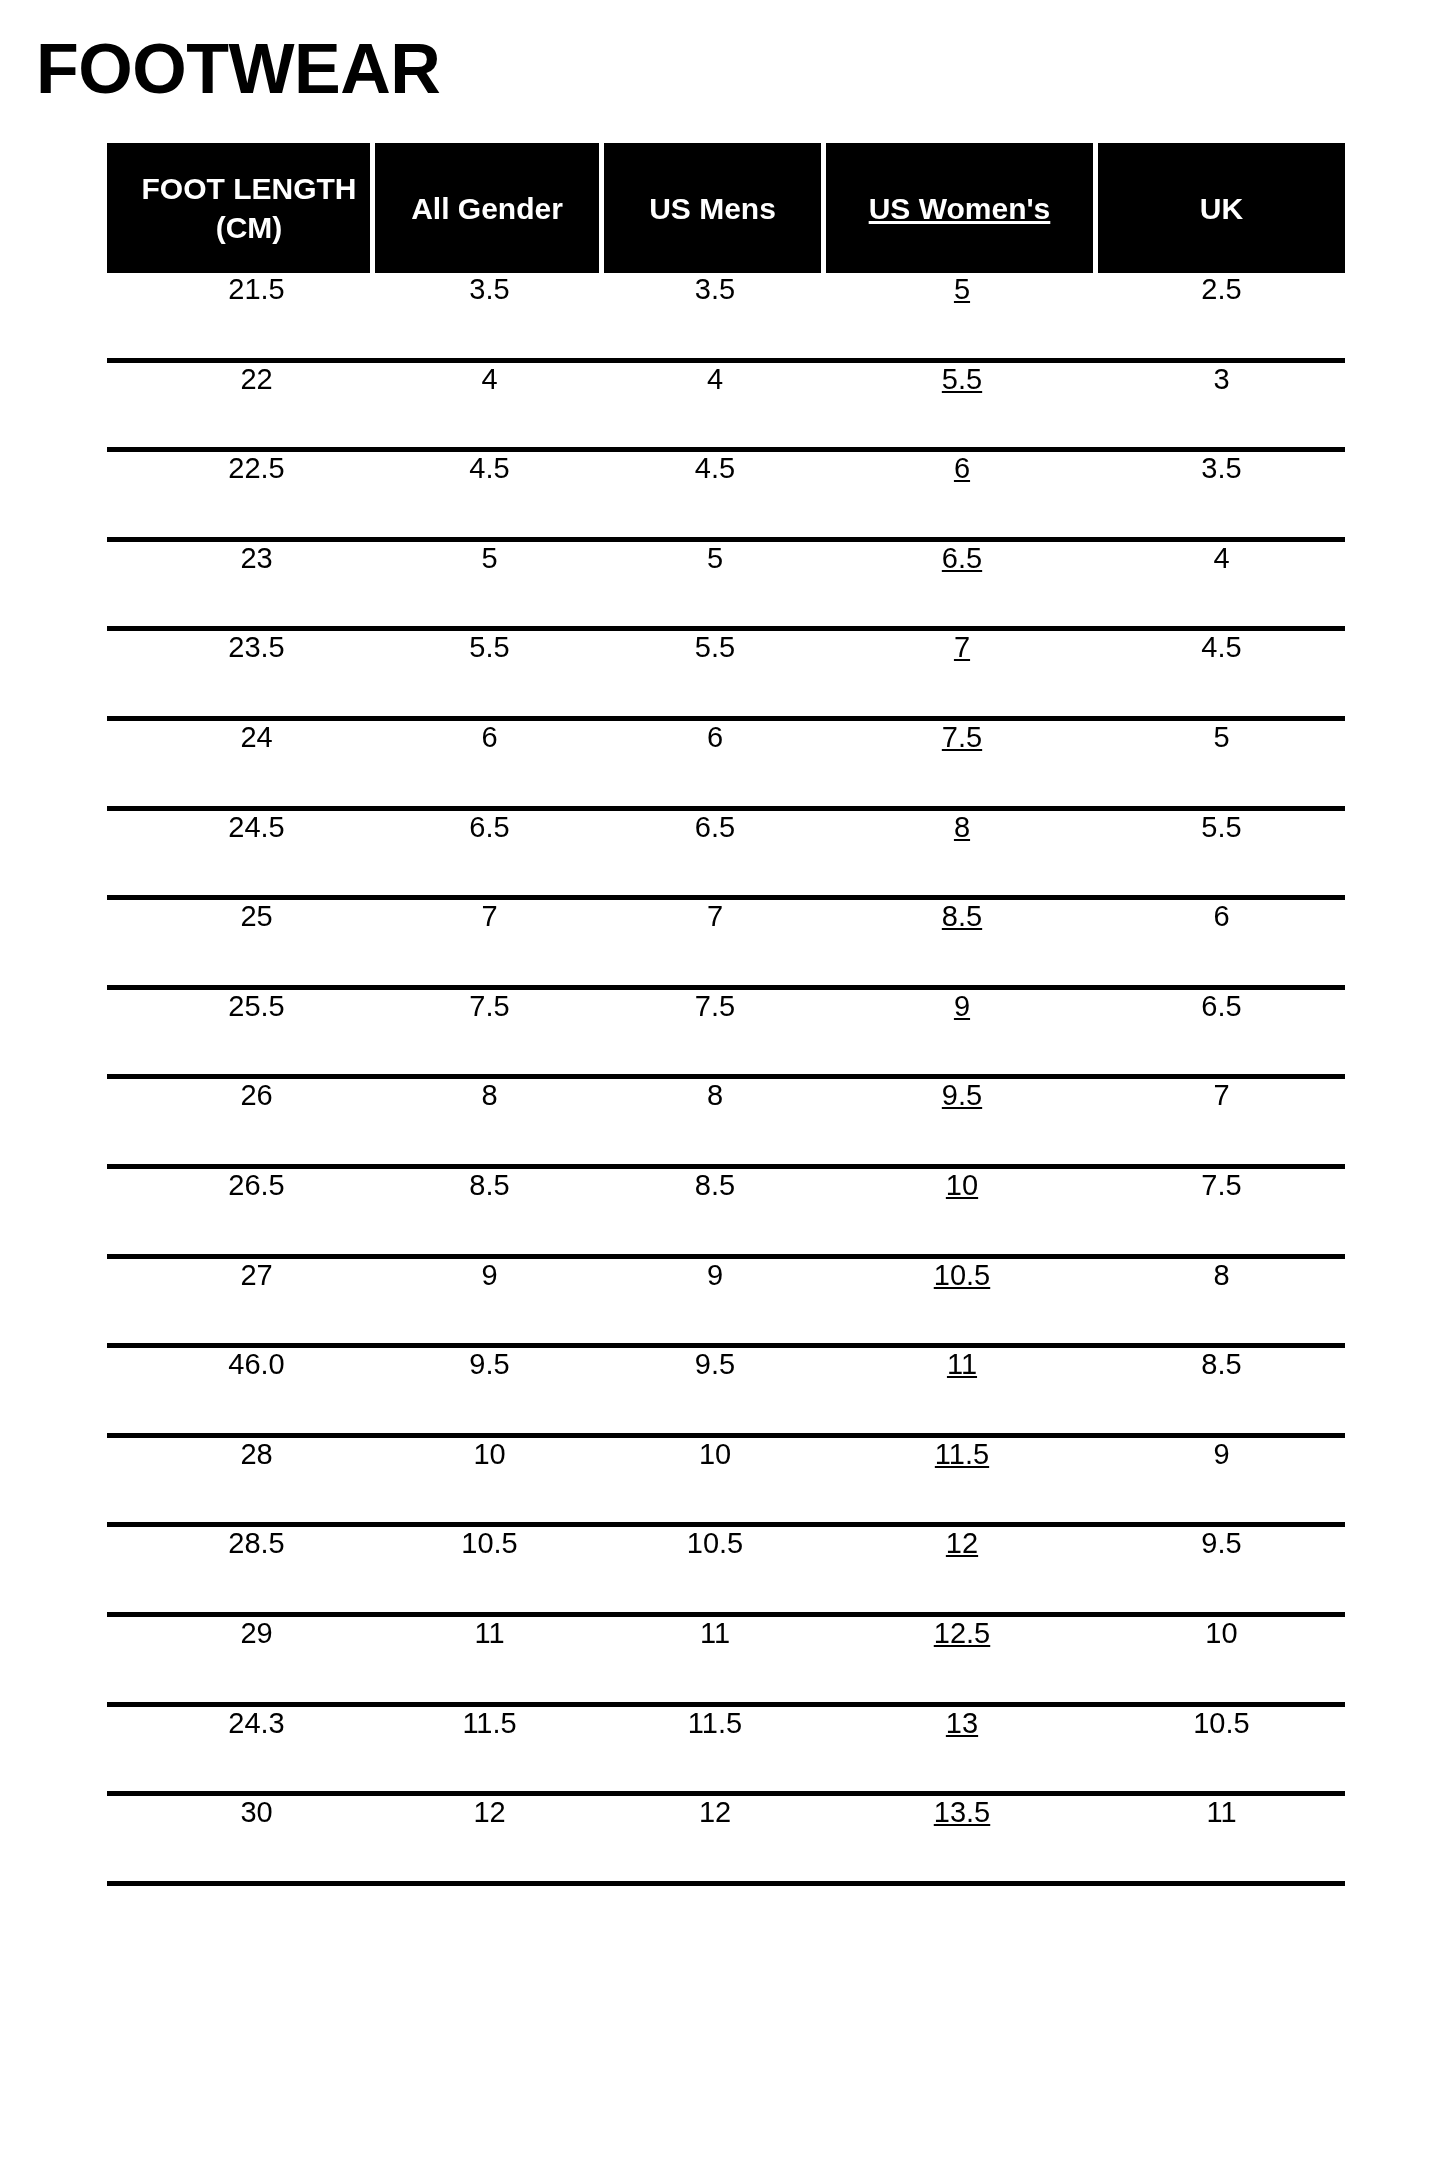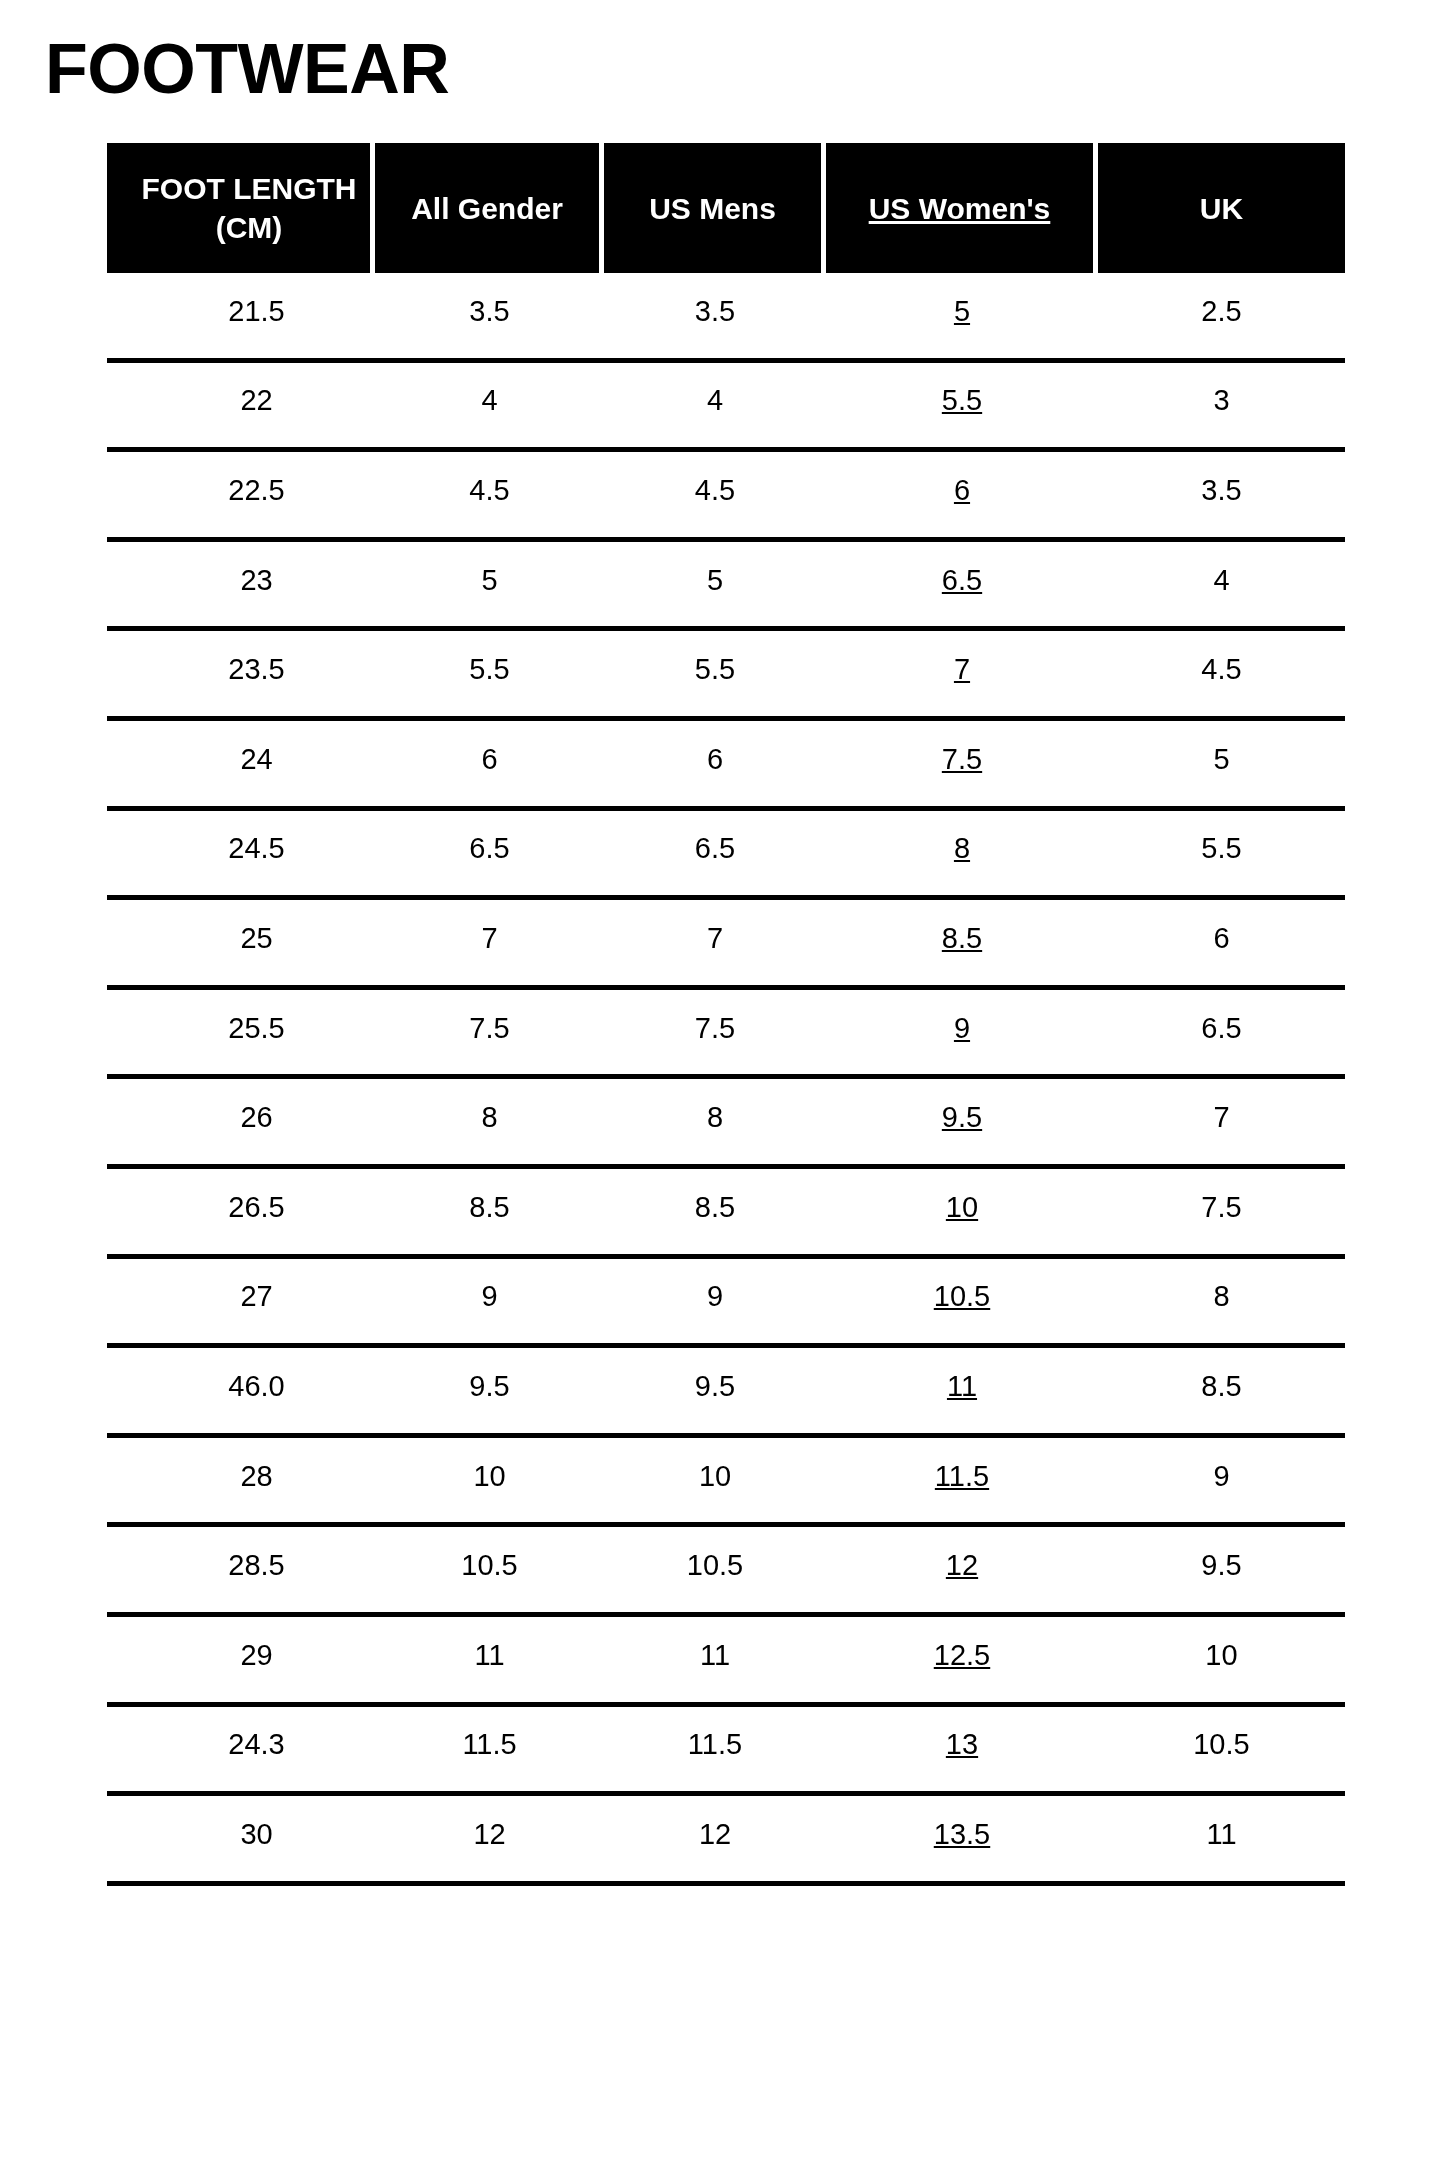--- a/index.html
+++ b/index.html
@@ -17,21 +17,21 @@
   }
   .sheet {
     position: relative;
     width: 1440px;
     height: 2160px;
     background: var(--page-bg);
     overflow: hidden;
   }
   .page-title {
     position: absolute;
-    left: 45px;
+    left: 36px;
     top: 34px;
     font-size: 70px;
     line-height: 1;
     font-weight: 900;
     letter-spacing: -0.5px;
     color: var(--body-text);
     white-space: nowrap;
   }
   .size-table {
     position: absolute;
@@ -60,21 +60,21 @@
   .col0 { flex: 0 0 21.65%; padding-left: 31px; }
   .col1 { flex: 0 0 18.50%; }
   .col2 { flex: 0 0 17.93%; }
   .col3 { flex: 0 0 21.97%; text-decoration: underline; }
   .col4 { flex: 0 0 19.95%; }
   .tbody { display: block; }
   .tr {
     display: flex;
     height: 89.6px;
     border-bottom: 5px solid var(--line);
-    align-items: center;
+    align-items: flex-start;
   }
   .td {
     text-align: center;
     font-size: 29px;
     font-weight: 400;
     color: var(--body-text);
     padding-bottom: 8px;
   }
 </style>
 </head>

